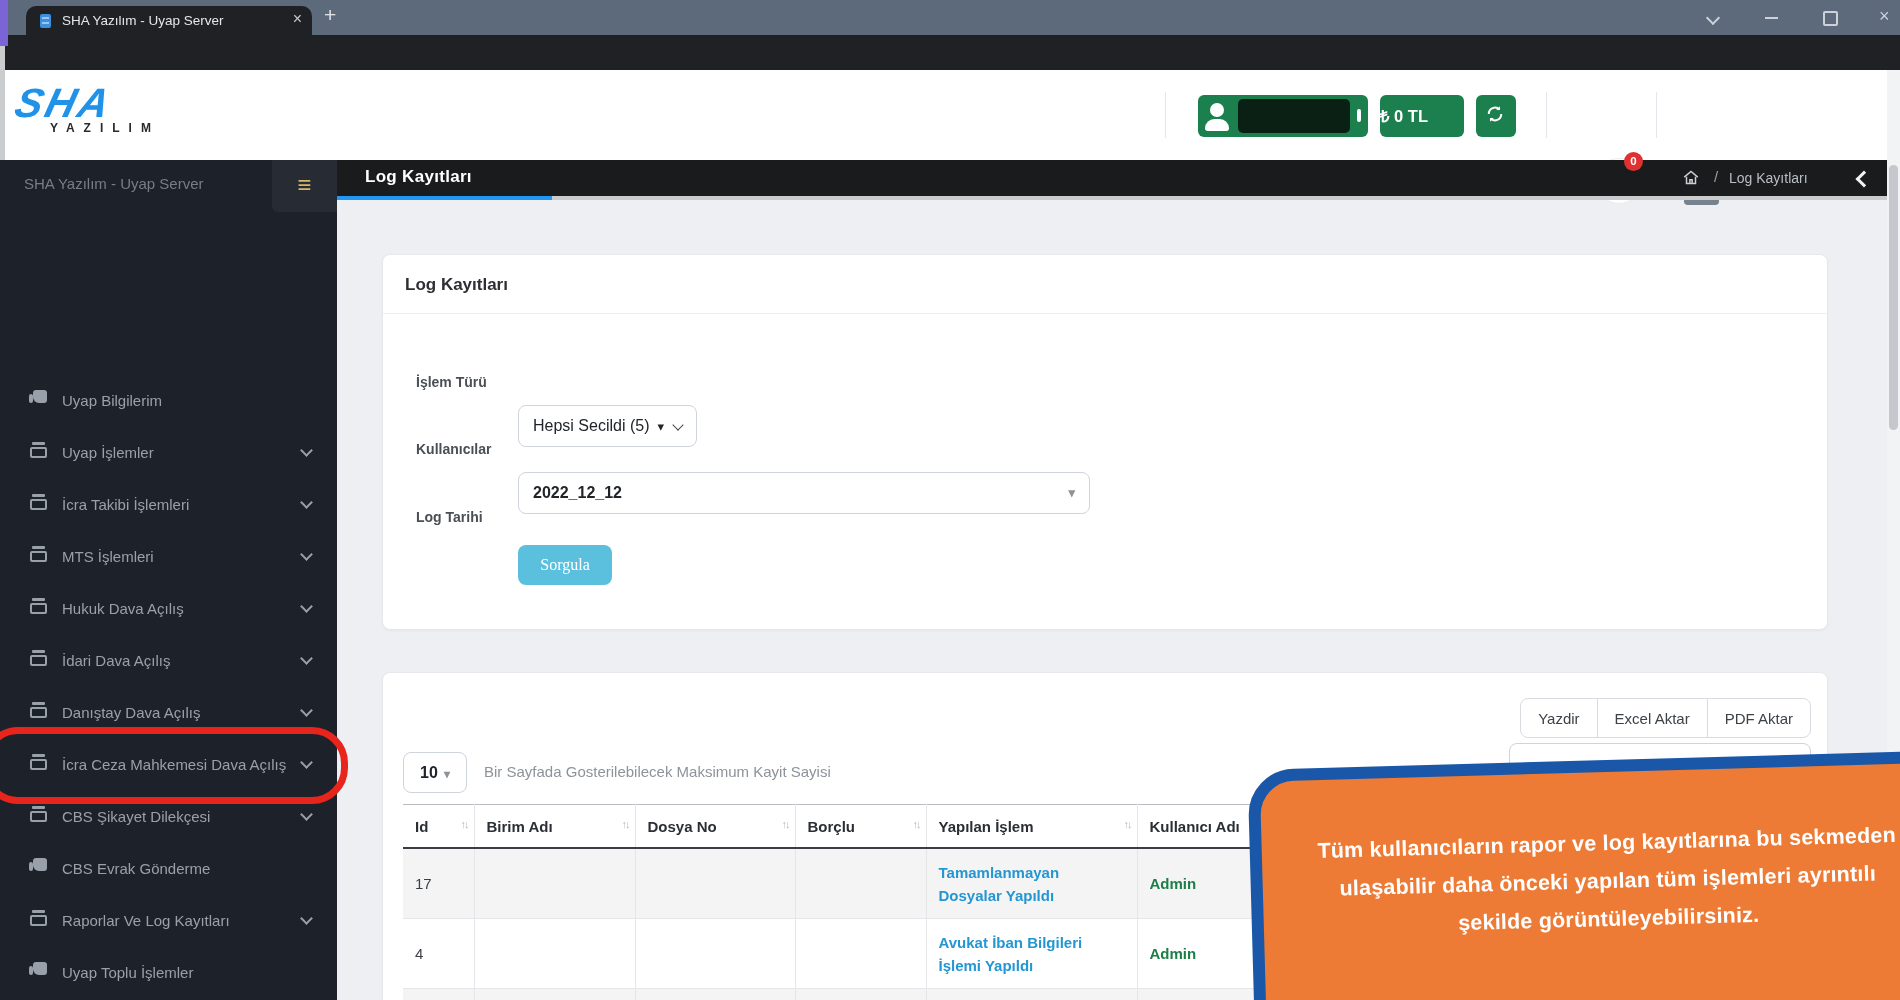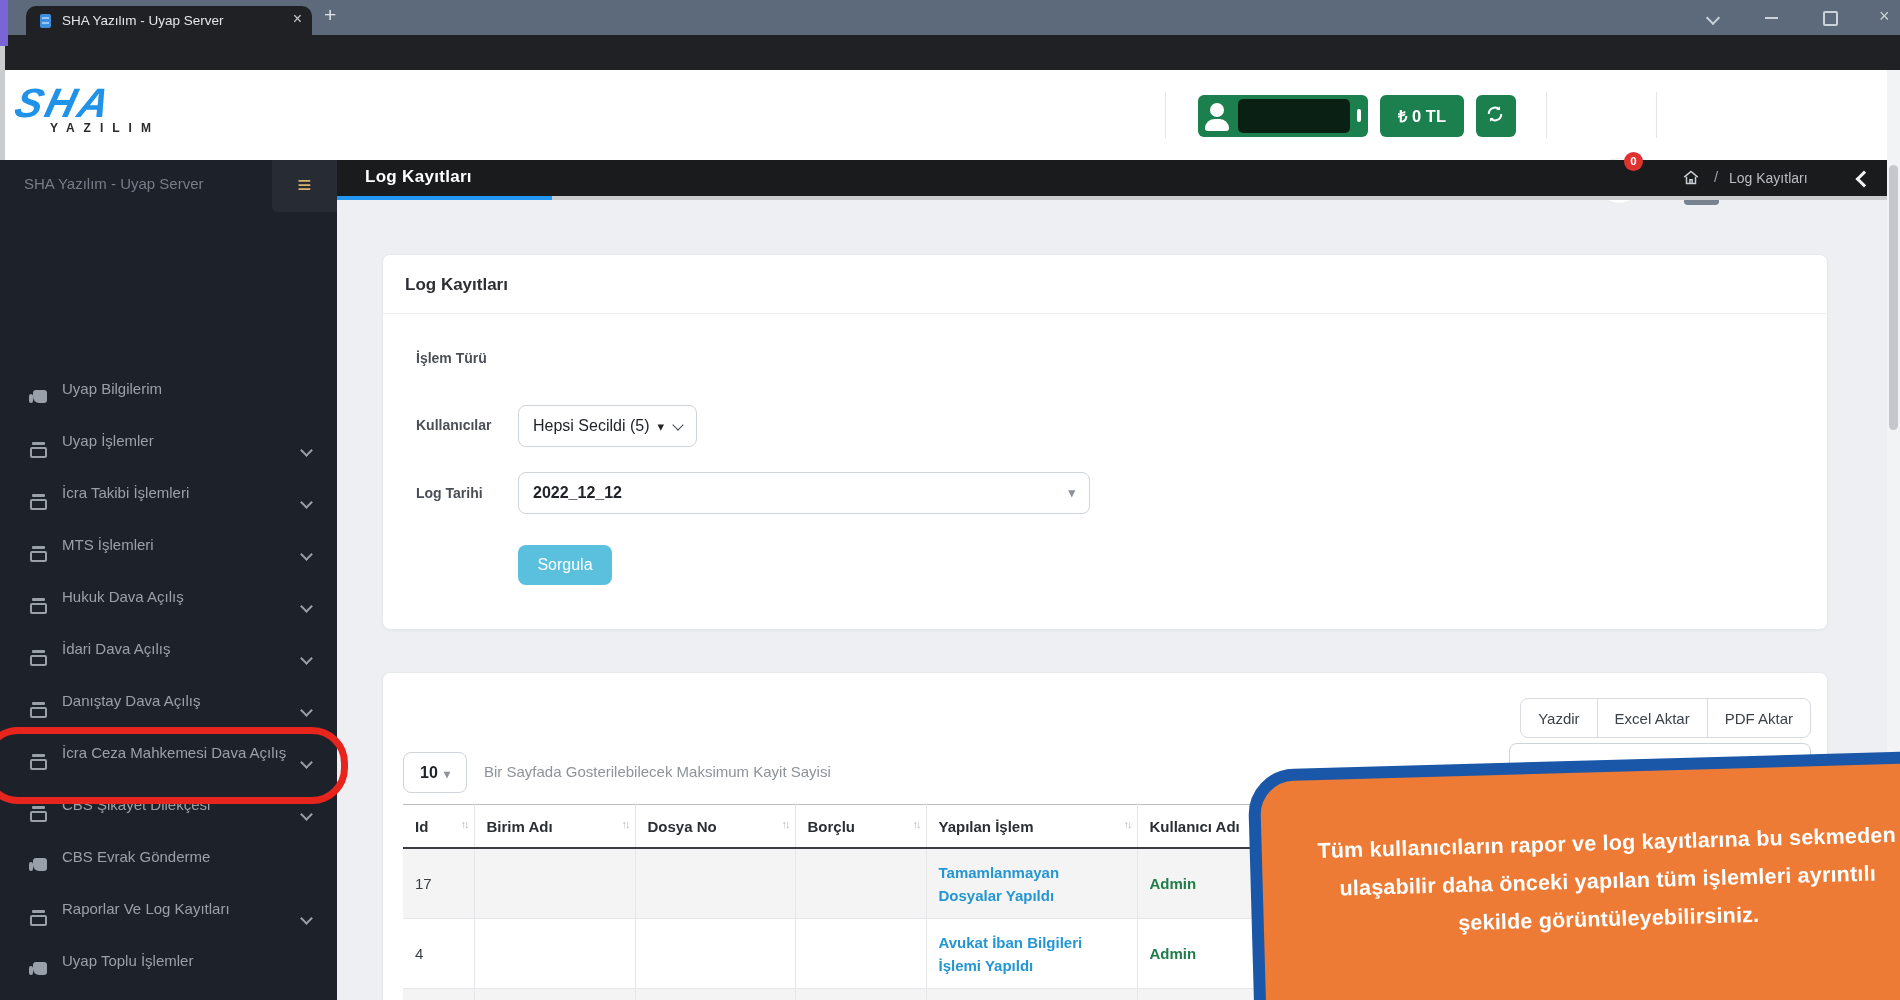--- a/index.html
+++ b/index.html
@@ -45,41 +45,41 @@
   #logo{left:16px;top:12px;}
   #logo-sha{font-size:41px;font-weight:bold;font-style:italic;letter-spacing:3px;color:#2093e8;transform:skewX(-14deg);line-height:42px;}
   #logo-sub{font-size:12px;font-weight:bold;letter-spacing:9px;color:#2a2a2a;padding-left:34px;margin-top:-3px;}
   .hsep{top:22px;width:1px;height:46px;background:#e3e6ea;}
   .gbtn{top:25px;height:42px;background:#1b7f4e;border-radius:6px;color:#fff;}
   #gbtn-user{left:1198px;width:170px;}
   #gb-person{left:12px;top:8px;width:14px;height:14px;background:#fff;border-radius:50%;}
   #gb-person::after{content:"";position:absolute;left:-5px;top:16px;width:24px;height:12px;background:#fff;border-radius:10px 10px 3px 3px;}
   #gb-redact{left:40px;top:4px;width:112px;height:34px;background:#0a2014;border-radius:5px;}
   #gb-frag{right:7px;top:14px;width:4px;height:13px;background:#fff;border-radius:2px;}
-  #gbtn-tl{left:1380px;width:84px;text-align:center;font-weight:bold;font-size:16.5px;line-height:42px;}
+  #gbtn-tl{left:1380px;width:84px;text-align:left;font-weight:bold;font-size:16.5px;line-height:42px;}
   #gbtn-refresh{left:1476px;width:40px;}
   #gbtn-refresh svg{margin:9px 0 0 9px;}
   #bell-wrap{left:1596px;top:88px;width:44px;height:44px;border:1px solid #ececec;border-radius:50%;background:#fff;}
   #bell-wrap svg{margin:10px 0 0 11px;}
   #bell-badge{left:1624px;top:82px;width:19px;height:19px;background:#e03131;border-radius:50%;color:#fff;
     font-size:11.5px;font-weight:bold;text-align:center;line-height:19px;z-index:3;}
   #avatar{left:1682px;top:92px;width:40px;height:44px;}
   #av-head{position:absolute;left:10px;top:2px;width:19px;height:19px;background:#f2a93b;border-radius:50%;}
   #av-body{position:absolute;left:2px;top:24px;width:35px;height:19px;background:#76828e;border-radius:16px 16px 4px 4px;}
   #user-name{left:1734px;top:96px;font-size:15px;font-weight:bold;color:#35393e;}
   #user-role{left:1734px;top:117px;font-size:13px;color:#8d939a;}
   #user-chev{left:1858px;top:108px;color:#2f3338;border-width:2.5px;}
 
   
   #sidebar{left:0;top:160px;width:337px;height:840px;background:#1d212a;}
   #sb-title{left:24px;top:15px;font-size:15px;color:#767d89;white-space:nowrap;}
   #hamb{left:272px;top:0;width:65px;height:52px;background:#262b34;border-radius:0 0 0 6px;}
   #hamb span{display:block;text-align:center;font-size:24px;line-height:50px;color:#d7b46a;}
   .s-item{position:absolute;left:0;width:337px;height:52px;cursor:pointer;}
-  .s-lbl{position:absolute;left:62px;top:8px;font-size:15px;color:#9aa0aa;white-space:nowrap;}
+  .s-lbl{position:absolute;left:62px;top:20px;font-size:15px;color:#9aa0aa;white-space:nowrap;}
   .s-ic{position:absolute;left:30px;top:18px;}
   .ic-arc{width:17px;height:16px;}
   .ic-arc::before{content:"";position:absolute;top:0;left:2px;right:2px;height:3px;background:#9aa0aa;border-radius:1px;}
   .ic-arc::after{content:"";position:absolute;top:5px;left:0;right:0;bottom:0;border:2px solid #9aa0aa;border-radius:2px;}
   .ic-hand{width:14px;height:13px;background:#9aa0aa;border-radius:3px 3px 3px 6px;margin-left:3px;}
   .ic-hand::before{content:"";position:absolute;left:-4px;bottom:0;width:4px;height:9px;background:#9aa0aa;border-radius:2px;}
   .s-chev{position:absolute;right:26px;top:22px;color:#9aa0aa;width:7px;height:7px;}
   #red-circle{left:-18px;top:567px;width:352px;height:63px;border:7px solid #e8251d;border-radius:36px;z-index:70;}
 
   
@@ -90,29 +90,29 @@
   #bc-cur{left:1392px;top:10px;font-size:14px;color:#b9bec4;}
   #collapse{left:1521px;top:13px;color:#f2f3f5;border-width:3px;width:9px;height:9px;}
   #underline-blue{left:337px;top:196px;width:215px;height:4px;background:#2196f3;}
   #underline-gray{left:552px;top:196px;width:1348px;height:4px;background:#c9cbcd;}
 
   
   .card{background:#fff;border:1px solid #e5e8ec;border-radius:8px;box-shadow:0 1px 2px rgba(20,30,50,.04);}
   #filter-card{left:382px;top:254px;width:1444px;height:374px;}
   #fc-title{left:22px;top:20px;font-size:17px;font-weight:bold;color:#2d2f33;}
   #fc-div{left:0;top:58px;width:1444px;height:1px;background:#eceef1;}
-  .f-label{position:absolute;left:33px;font-size:14px;font-weight:bold;color:#4a4f55;}
+  .f-label{position:absolute;left:33px;font-size:14px;font-weight:bold;color:#4a4f55;margin-top:24px;}
   .sel{position:absolute;left:135px;height:40px;border:1px solid #ced4da;border-radius:8px;background:#fff;
     font-size:16px;color:#212529;line-height:40px;padding:0 14px;white-space:nowrap;}
   .sel .caret{color:#212529;font-size:13px;margin-left:8px;}
   .sel .chev{width:7px;height:7px;border-width:1.8px;color:#454a50;margin-left:10px;margin-bottom:2px;}
   #sel-date{font-weight:bold;}
   #sel-date .dcaret{position:absolute;right:14px;top:0;color:#8d939a;font-size:13px;}
   #sorgula{left:135px;top:290px;width:94px;height:40px;background:#5bc0de;border:none;border-radius:8px;
-    color:#fff;font-size:16px;font-family:Liberation Sans, sans-serif;}
+    color:#fff;font-size:16px;font-family:Liberation Serif, serif;}
 
   #table-card{left:382px;top:672px;width:1444px;height:400px;}
   #btn-group{position:absolute;right:16px;top:25px;display:flex;}
   #btn-group button{height:40px;padding:0 17px;background:#fff;border:1px solid #d9dbe0;margin-left:-1px;
     font-size:15px;color:#3c4248;font-family:"Liberation Sans",sans-serif;}
   #btn-group button:first-child{border-radius:8px 0 0 8px;margin-left:0;}
   #btn-group button:last-child{border-radius:0 8px 8px 0;}
   #search-box{position:absolute;right:16px;top:70px;width:300px;height:44px;border:1px solid #ced4da;border-radius:8px;background:#fff;}
   #pagesize{left:20px;top:79px;width:62px;height:39px;border:1px solid #ced4da;border-radius:8px;
     font-size:16px;color:#212529;line-height:39px;text-align:center;background:#fff;font-weight:bold;}

